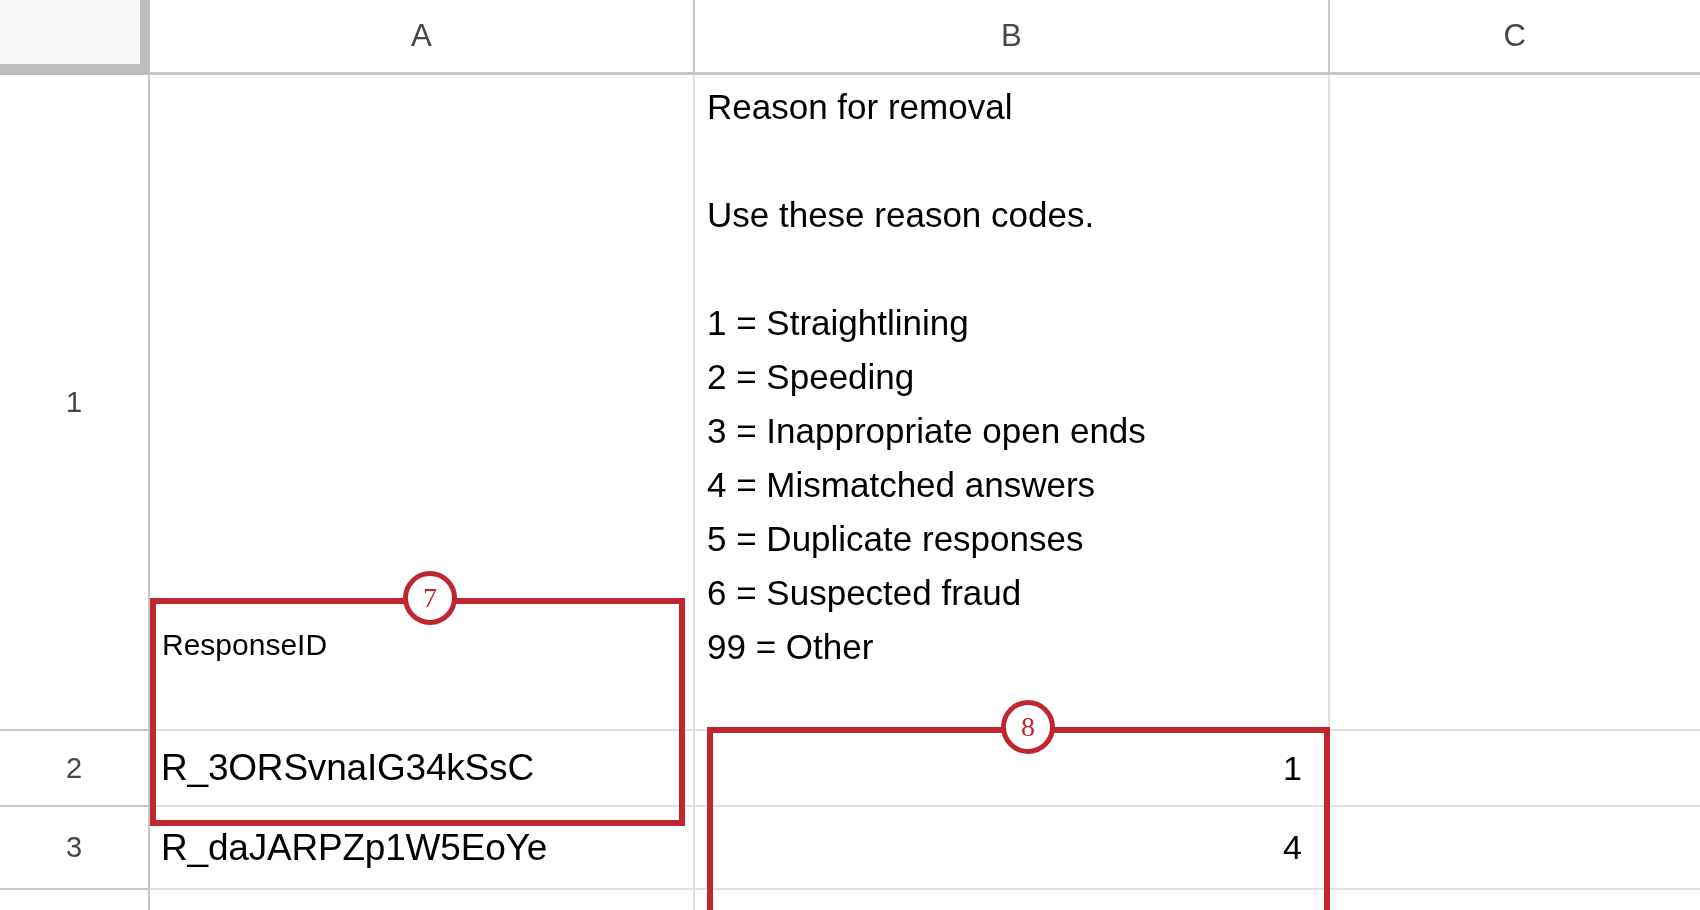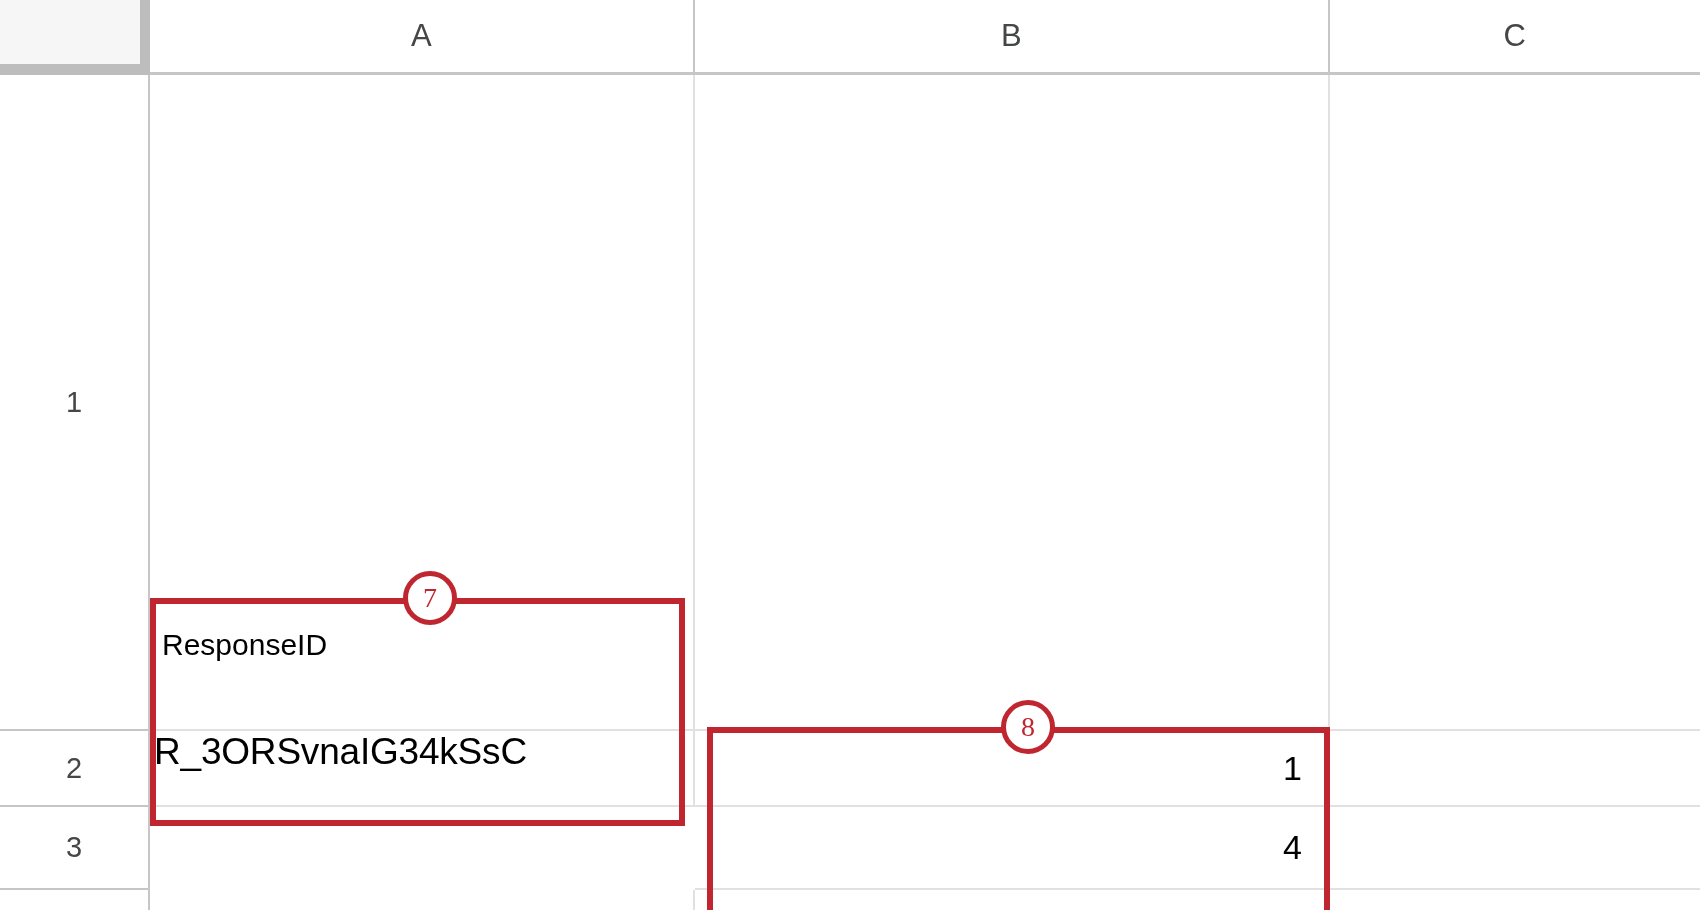--- a/index.html
+++ b/index.html
@@ -100,23 +100,23 @@
   .cell-a { left: 150px; width: 545px; }
   .cell-b { left: 695px; width: 635px; }
   .cell-c { left: 1330px; width: 370px; border-right: none; }
 
   .r1 { top: 75px;  height: 656px; }
   .r2 { top: 731px; height: 76px; }
   .r3 { top: 807px; height: 83px; }
   .r4 { top: 890px; height: 20px; border-bottom: none; }
 
   .cell-pad-left {
-    padding-left: 4px;
-    display: flex;
-    align-items: flex-start;
+    padding-left: 11px;
+    display: flex;
+    align-items: center;
   }
   .cell-pad-right {
     padding-right: 26px;
     display: flex;
     align-items: center;
     justify-content: flex-end;
   }
 
   
   .b1-text {
@@ -206,29 +206,43 @@
   <div class="row-gutter rg-2">2</div>
   <div class="row-gutter rg-3">3</div>
   <div class="row-gutter rg-4"></div>
 
   <div class="cell cell-a r1"></div>
   <div class="cell cell-b r1"></div>
   <div class="cell cell-c r1"></div>
 
   <div class="a1-label">ResponseID</div>
 
+  <div class="b1-text">Reason for removal
+
+Use these reason codes.
+
+1 = Straightlining
+2 = Speeding
+3 = Inappropriate open ends
+4 = Mismatched answers
+5 = Duplicate responses
+6 = Suspected fraud
+99 = Other</div>
 
   <div class="cell cell-a r2 cell-pad-left">
     <span class="idtext">R_3ORSvnaIG34kSsC</span>
   </div>
   <div class="cell cell-b r2 cell-pad-right">
     <span class="numtext">1</span>
   </div>
   <div class="cell cell-c r2"></div>
 
+  <div class="cell cell-a r3 cell-pad-left">
+    <span class="idtext">R_daJARPZp1W5EoYe</span>
+  </div>
   <div class="cell cell-b r3 cell-pad-right">
     <span class="numtext">4</span>
   </div>
   <div class="cell cell-c r3"></div>
 
   <div class="cell cell-a r4"></div>
   <div class="cell cell-b r4"></div>
   <div class="cell cell-c r4"></div>
 
   <div class="anno-box" id="anno-box-7"></div>

